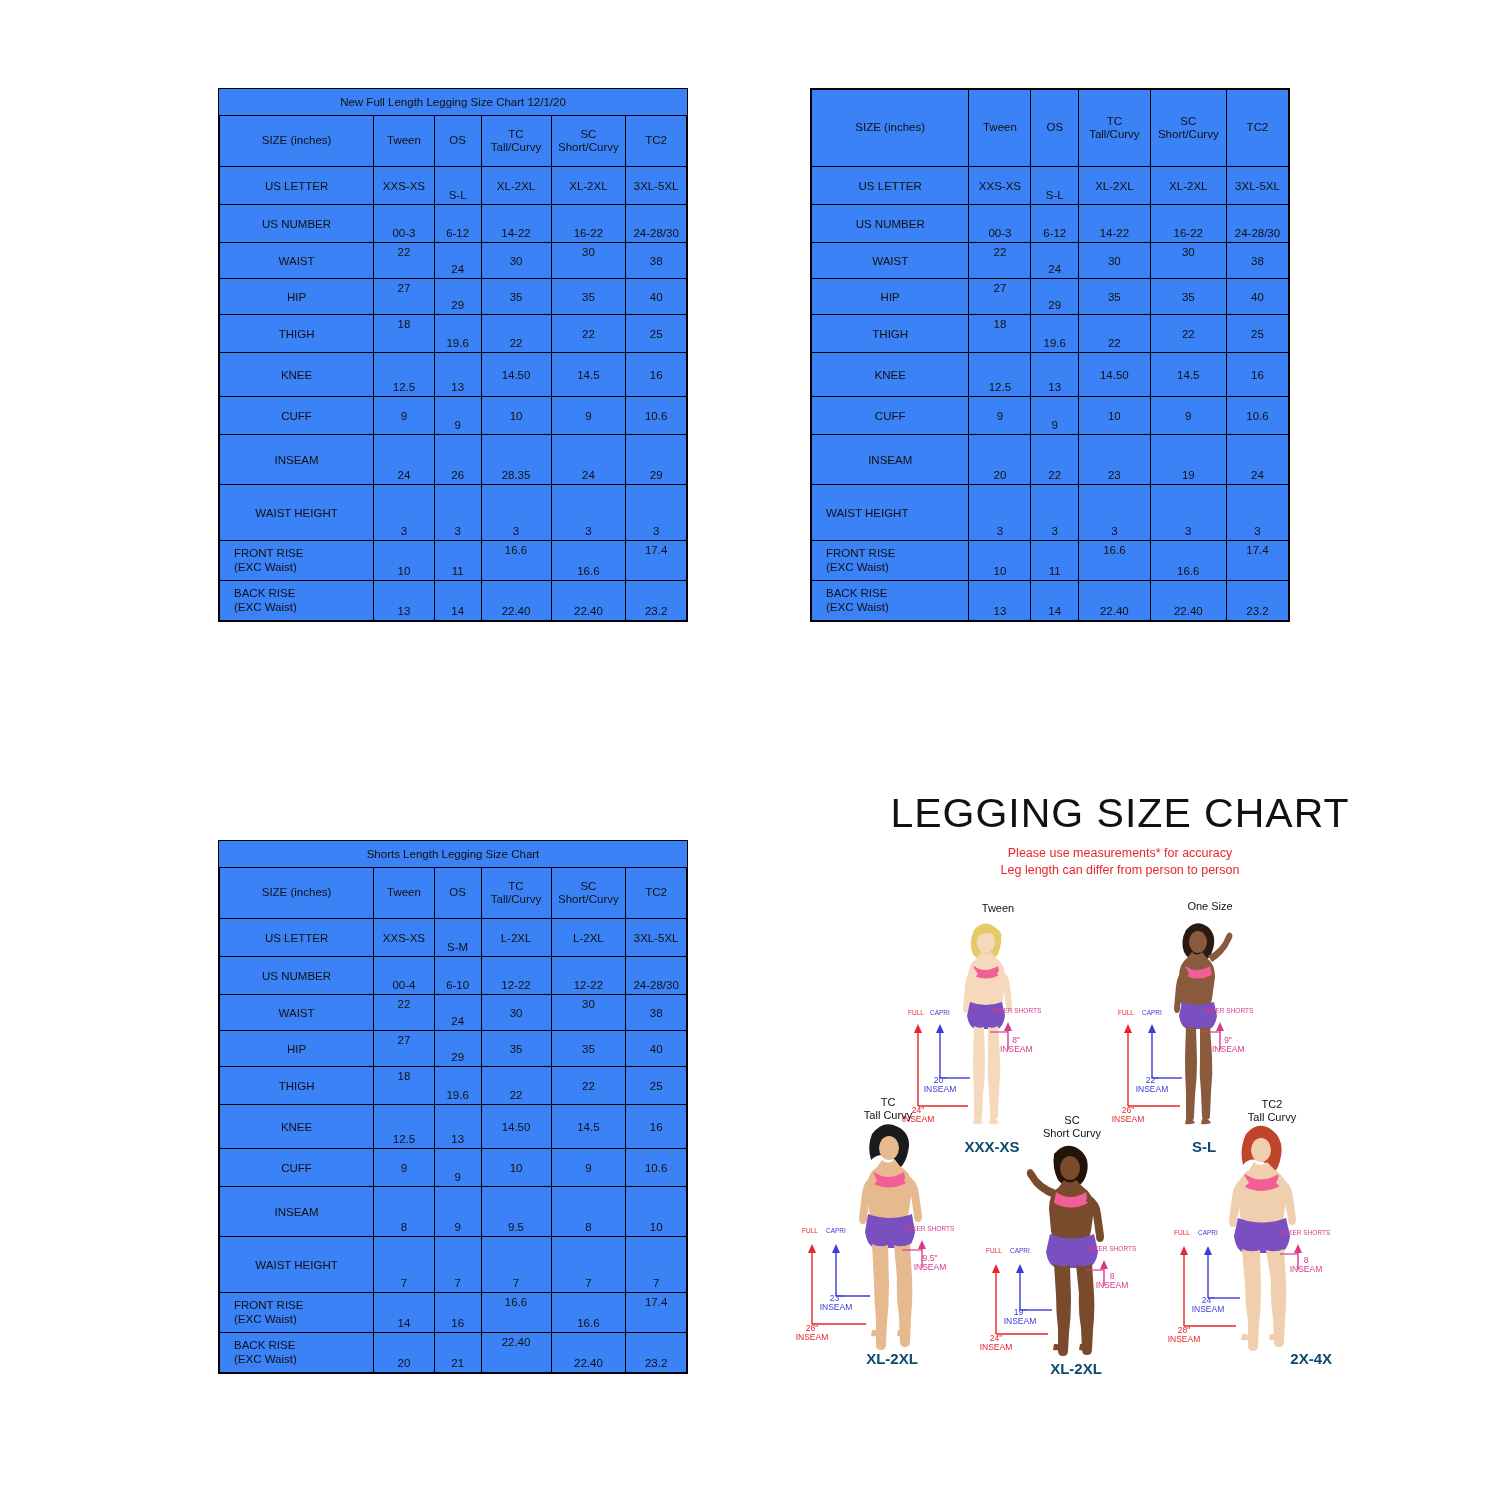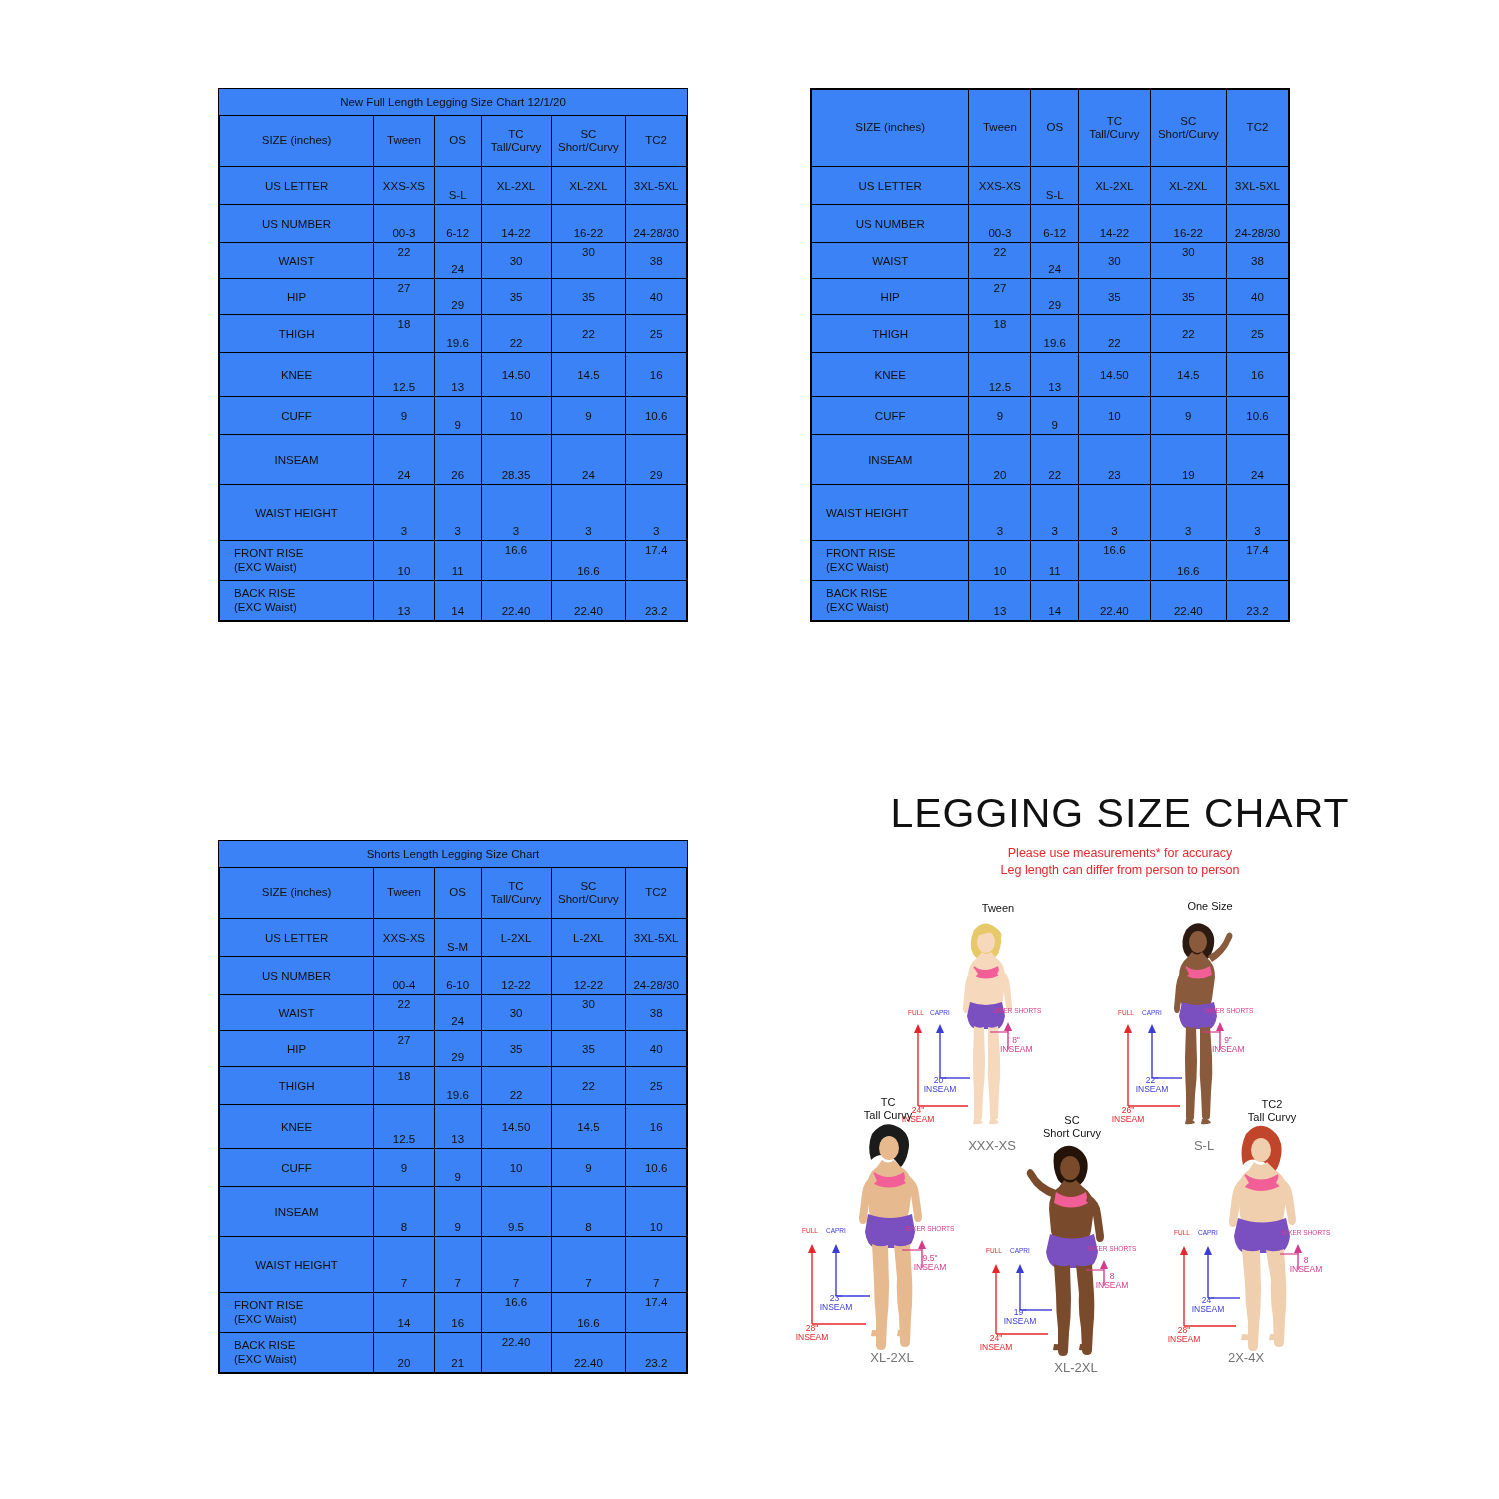--- a/index.html
+++ b/index.html
@@ -30,21 +30,21 @@
   }
   .red-sub{
     text-align:center;color:#e8252a;font-size:12.5px;line-height:1.35;margin-top:8px;
   }
   .footnote{
     position:absolute;left:0;bottom:0;width:700px;text-align:center;color:#e8252a;
     font-size:11.5px;line-height:1.45;
   }
   .figure{position:absolute;}
   .fig-cap-top{position:absolute;text-align:center;font-size:11px;color:#111;line-height:1.2;width:120px;}
-  .fig-cap-bot{position:absolute;text-align:center;font-size:13px;color:#737373;width:140px;}
+  .fig-cap-bot{position:absolute;text-align:center;font-size:15px;color:#0c4a6e;width:140px;font-weight:bold;}
   .tiny{font-size:6.5px;line-height:1;}
   .tag-red{color:#e8252a;}
   .tag-blue{color:#3b3bd6;}
   .tag-pink{color:#d63b8a;}
   .meas{position:absolute;font-size:8.5px;line-height:1.05;text-align:center;}
   .meas.red{color:#e8252a;}
   .meas.blue{color:#3b3bd6;}
   .meas.pink{color:#d63b8a;}
   svg{display:block;}
 </style>
@@ -659,16 +659,16 @@
       <span>INSEAM</span>
     </div>
     <div class="meas blue" style="left:30px;top:184px;width:36px;">
       <span>24"</span><br>
       <span>INSEAM</span>
     </div>
     <div class="meas pink" style="left:128px;top:144px;width:36px;">
       <span>8</span><br>
       <span>INSEAM</span>
     </div>
-    <div class="fig-cap-bot" style="left:16px;top:238px;">2X-4X</div>
+    <div class="fig-cap-bot" style="left:32px;top:238px;text-align:right;">2X-4X</div>
   </div>
 
 </div>
 
 </body></html>

